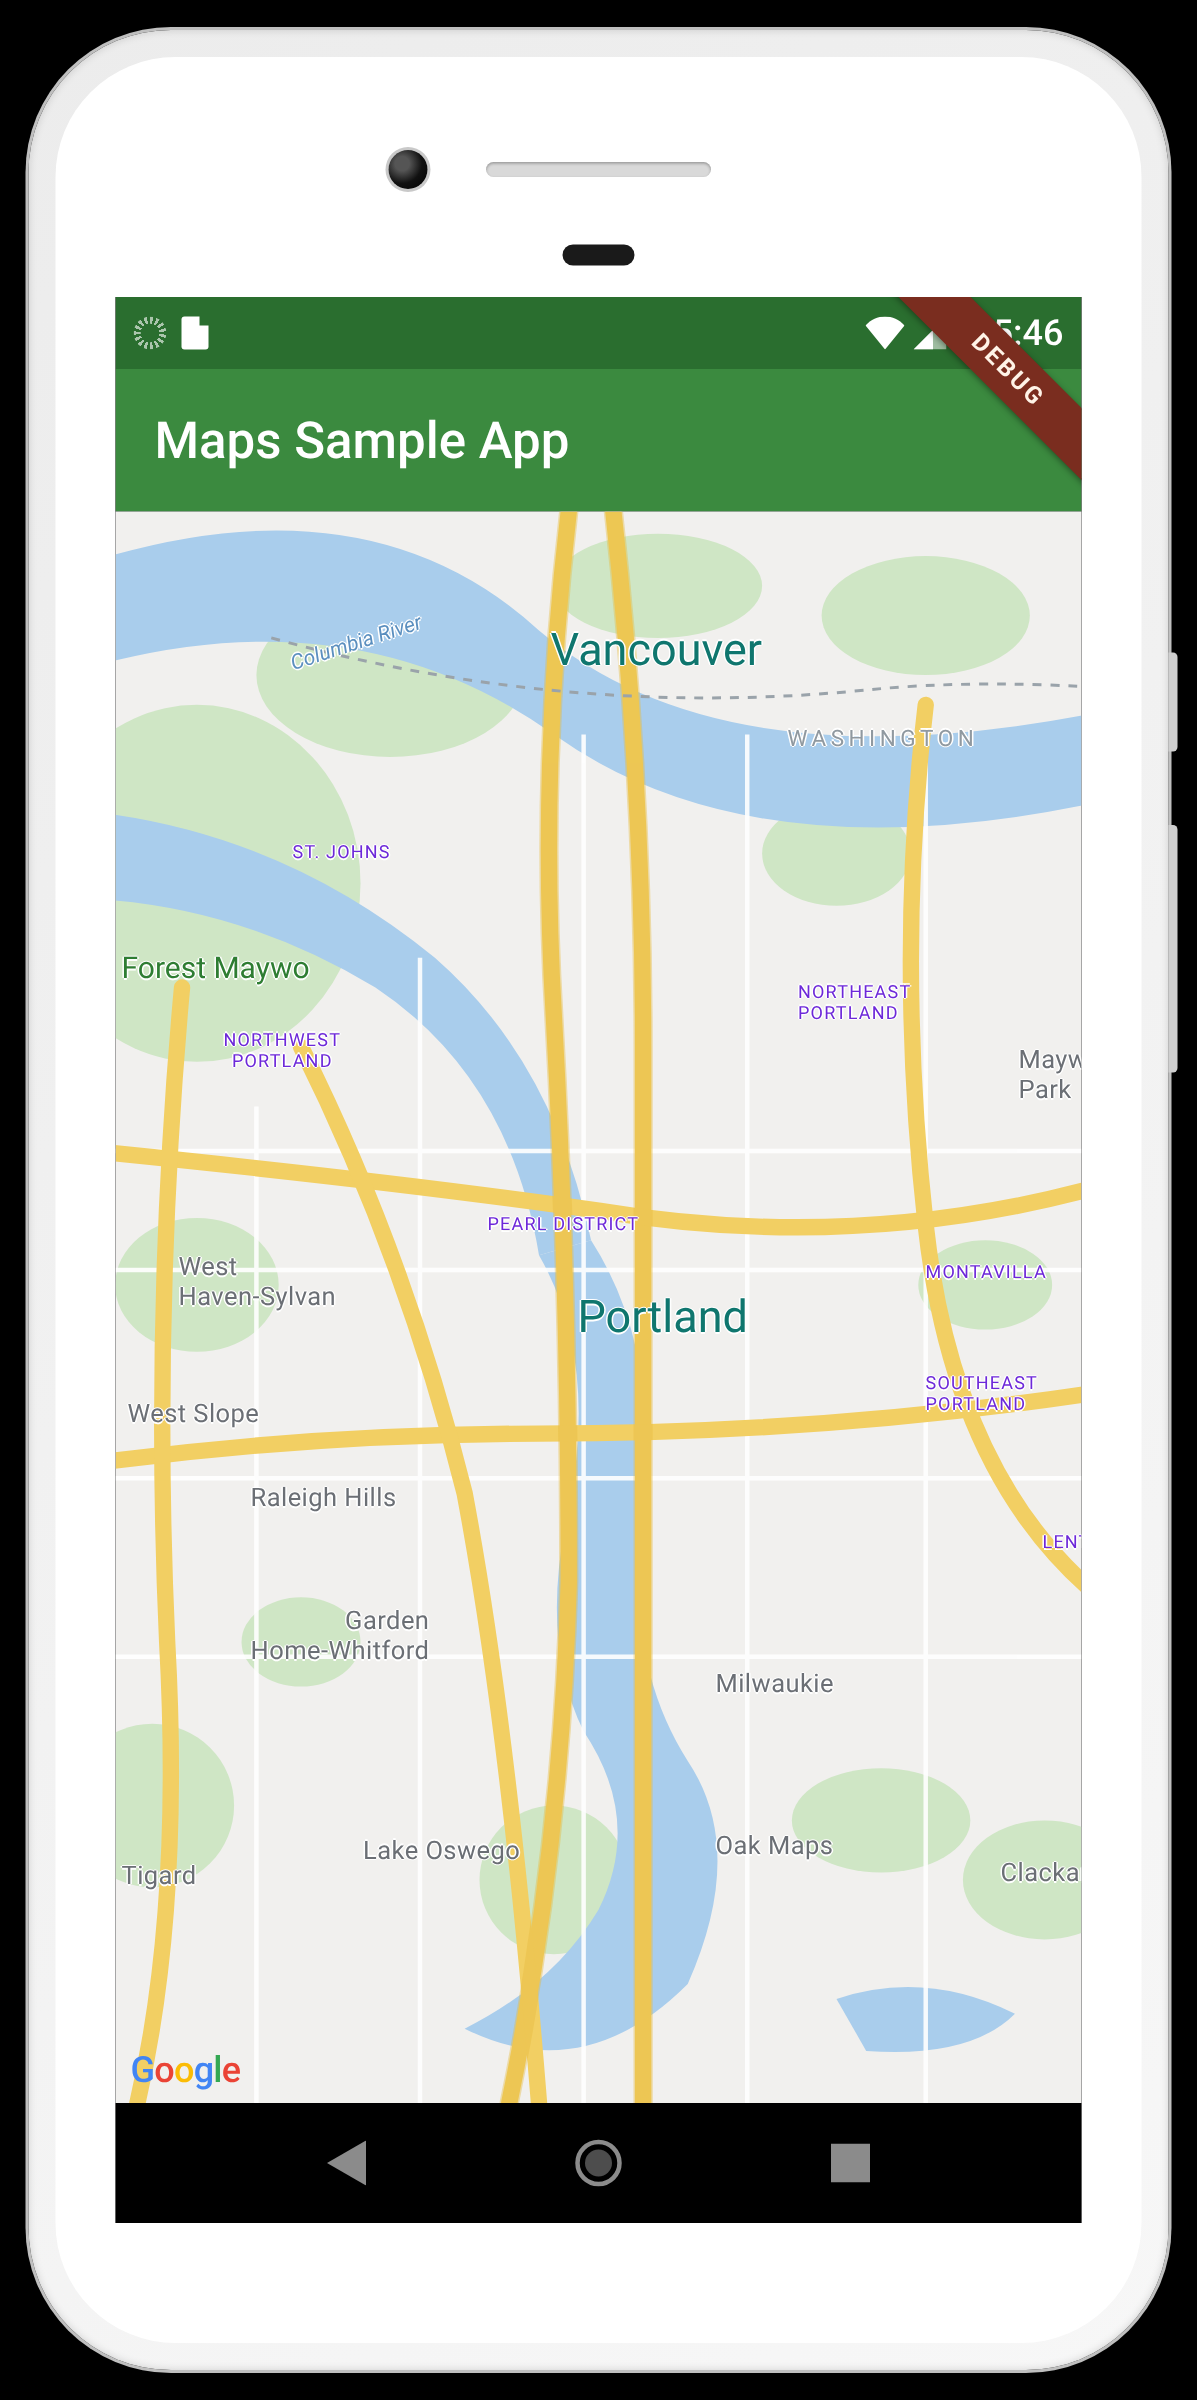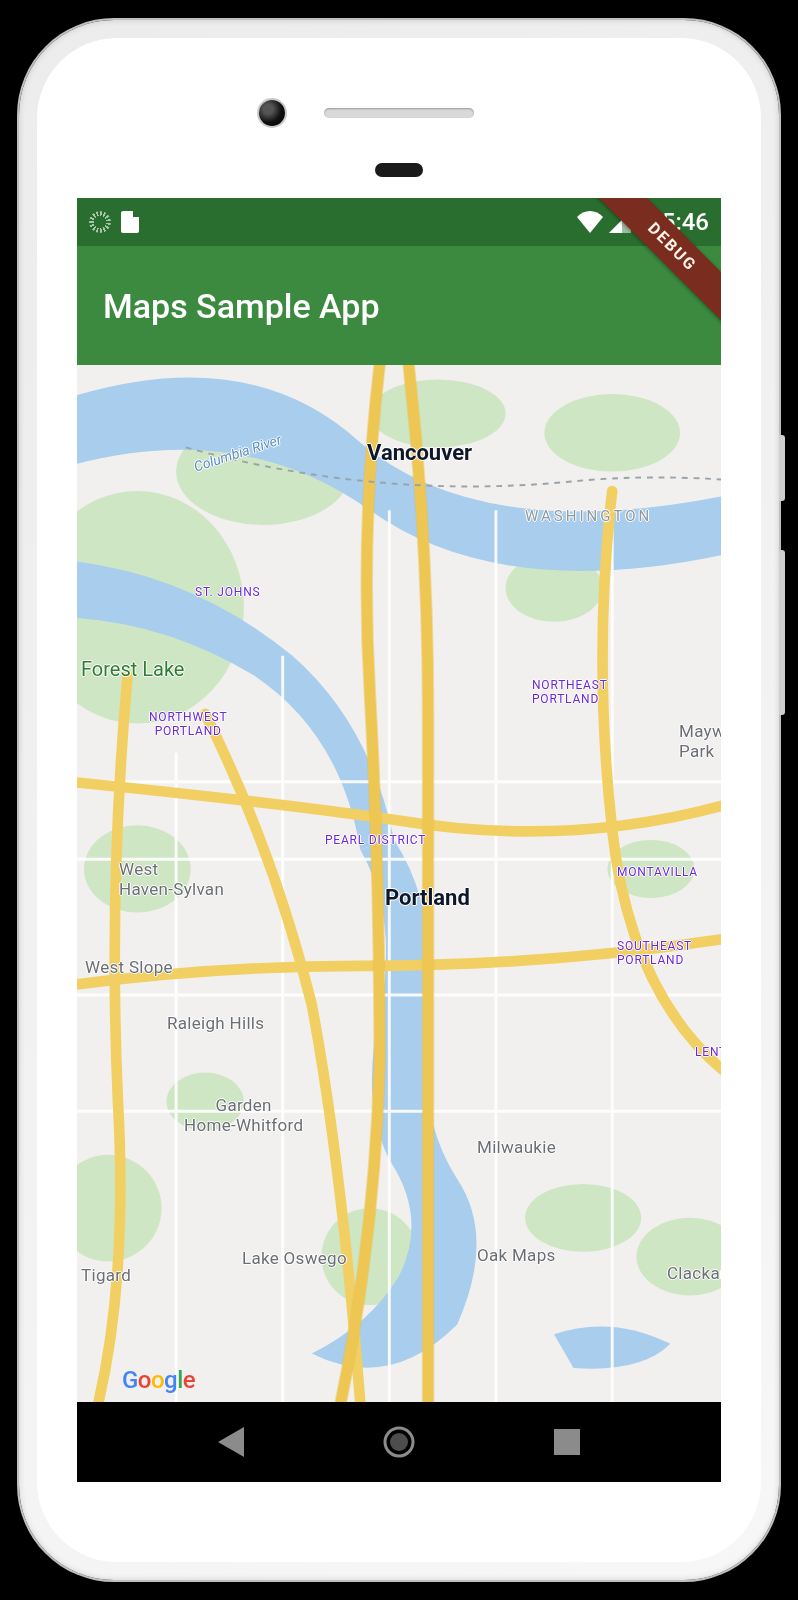--- a/index.html
+++ b/index.html
@@ -99,21 +99,21 @@
     -webkit-mask: radial-gradient(circle, transparent 40%, #000 41%);
             mask: radial-gradient(circle, transparent 40%, #000 41%);
   }
   .sd-icon { width:18px;height:22px;background:#fff;border-radius:2px;position:relative;}
   .sd-icon::before{content:"";position:absolute;top:-1px;right:-1px;width:7px;height:7px;background:#2a6e2f;}
   .wifi-icon,.cell-icon,.batt-icon{display:inline-block}
   .wifi-icon svg,.cell-icon svg,.batt-icon svg{display:block}
 
   
   .appbar {
-    height: 119px;
+    height: 95px;
     background: #3b8a3f;
     color:#fff;
     display:flex;
     align-items:center;
     padding: 0 26px;
     font-size: 34px;
     font-weight: 500;
     position:relative;
   }
 
@@ -144,32 +144,31 @@
   .map svg { position:absolute; inset:0; width:100%; height:100%; }
   .map-label {
     position:absolute;
     font-size:20px;
     color:#6b6f75;
     white-space:nowrap;
     text-shadow: -1px 0 #fff, 1px 0 #fff, 0 -1px #fff, 0 1px #fff;
   }
   .map-label.small { font-size:17px; letter-spacing:.3px;}
   .map-label.tiny { font-size:12px; letter-spacing:.8px; color:#6d28d9; text-transform:uppercase;}
-  .map-label.big { font-size:22px; color:#0f172a; font-weight:700;}
+  .map-label.big { font-size:30px; color:#0f766e; font-weight:400;}
   .map-label.state { font-size:15px; letter-spacing:3px; color:#9099a0; text-transform:uppercase;}
   .map-label.park { color:#2e7d32; font-size:20px; font-weight:400;}
   .map-label.river { color:#5b8fbf; font-size:14px; font-style:italic; transform: rotate(-18deg); }
 
   
   .google-logo{
     position:absolute;
     left:10px; bottom:8px;
     font-size:24px; font-weight:500;
     letter-spacing:-.5px;
-    margin-left:35px;
   }
   .google-logo span:nth-child(1){color:#4285F4}
   .google-logo span:nth-child(2){color:#EA4335}
   .google-logo span:nth-child(3){color:#FBBC05}
   .google-logo span:nth-child(4){color:#4285F4}
   .google-logo span:nth-child(5){color:#34A853}
   .google-logo span:nth-child(6){color:#EA4335}
 
   
   .navbar{
@@ -287,38 +286,38 @@
             <path d="M350 0 Q 370 180 370 360 Q 370 540 370 1070"></path>
           </g>
 
           <path d="M120 85 Q 320 140 520 120 Q 600 112 700 120" stroke="#9aa3aa" stroke-width="2" stroke-dasharray="6 6" fill="none"></path>
         </svg>
 
         <span class="map-label big" style="left:290px;top:75px">Vancouver</span>
         <span class="map-label river" style="left:115px;top:80px">Columbia River</span>
         <span class="map-label state" style="left:448px;top:142px">WASHINGTON</span>
         <span class="map-label tiny" style="left:118px;top:220px">ST. JOHNS</span>
-        <span class="map-label park" style="left:4px;top:292px">Forest Lake</span>
+        <span class="map-label park" style="left:4px;top:292px">Forest Maywo</span>
         <span class="map-label tiny" style="left:72px;top:345px;text-align:center;white-space:pre-line">NORTHWEST
 PORTLAND</span>
         <span class="map-label tiny" style="left:455px;top:313px;text-align:left;white-space:pre-line">NORTHEAST
 PORTLAND</span>
         <span class="map-label small" style="left:602px;top:356px;white-space:pre-line">Maywo
 Park</span>
         <span class="map-label tiny" style="left:248px;top:468px">PEARL DISTRICT</span>
         <span class="map-label small" style="left:42px;top:494px;white-space:pre-line;text-align:left">West
 Haven-Sylvan</span>
         <span class="map-label big" style="left:308px;top:520px">Portland</span>
         <span class="map-label tiny" style="left:540px;top:500px">MONTAVILLA</span>
         <span class="map-label small" style="left:8px;top:592px">West Slope</span>
         <span class="map-label tiny" style="left:540px;top:574px;white-space:pre-line;text-align:left">SOUTHEAST
 PORTLAND</span>
         <span class="map-label small" style="left:90px;top:648px">Raleigh Hills</span>
         <span class="map-label tiny" style="left:618px;top:680px">LENTS</span>
-        <span class="map-label small" style="left:107px;top:730px;white-space:pre-line;text-align:center">Garden
+        <span class="map-label small" style="left:90px;top:730px;white-space:pre-line;text-align:right">Garden
 Home-Whitford</span>
         <span class="map-label small" style="left:400px;top:772px">Milwaukie</span>
         <span class="map-label small" style="left:4px;top:900px">Tigard</span>
         <span class="map-label small" style="left:165px;top:883px">Lake Oswego</span>
         <span class="map-label small" style="left:400px;top:880px">Oak Maps</span>
         <span class="map-label small" style="left:590px;top:898px">Clackama</span>
 
         <div class="google-logo">
           <span>G</span><span>o</span><span>o</span><span>g</span><span>l</span><span>e</span>
         </div>

